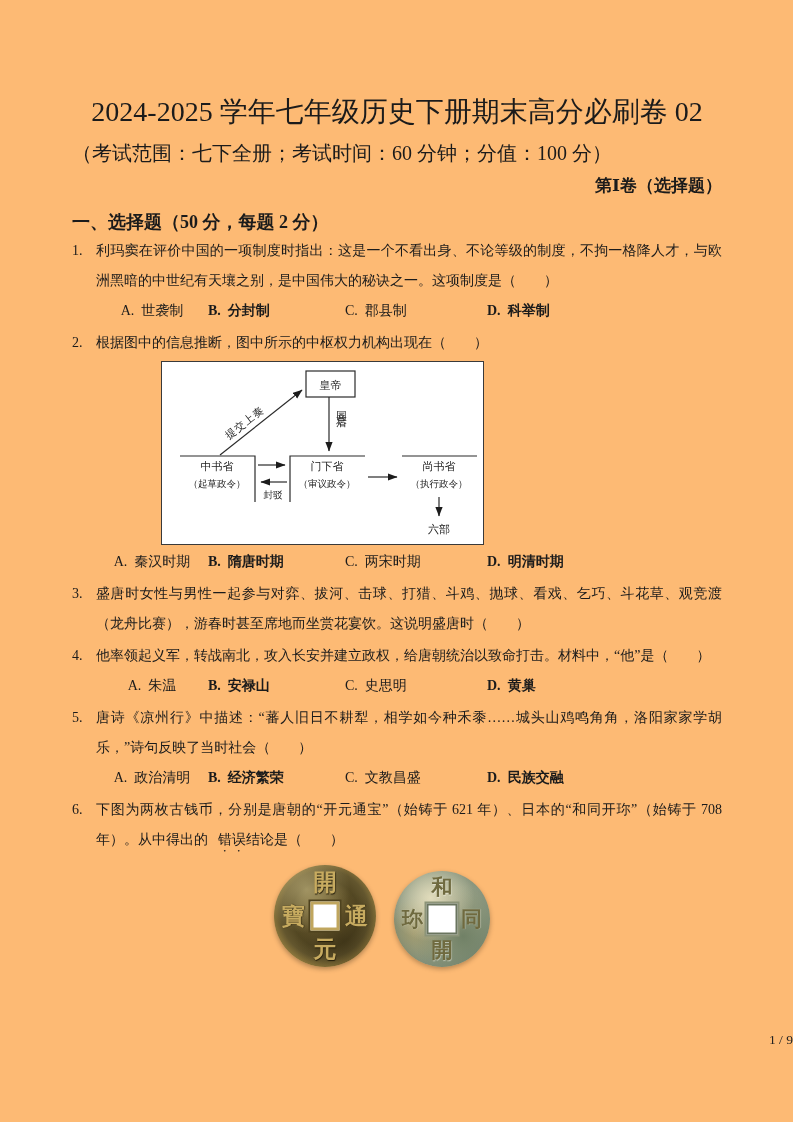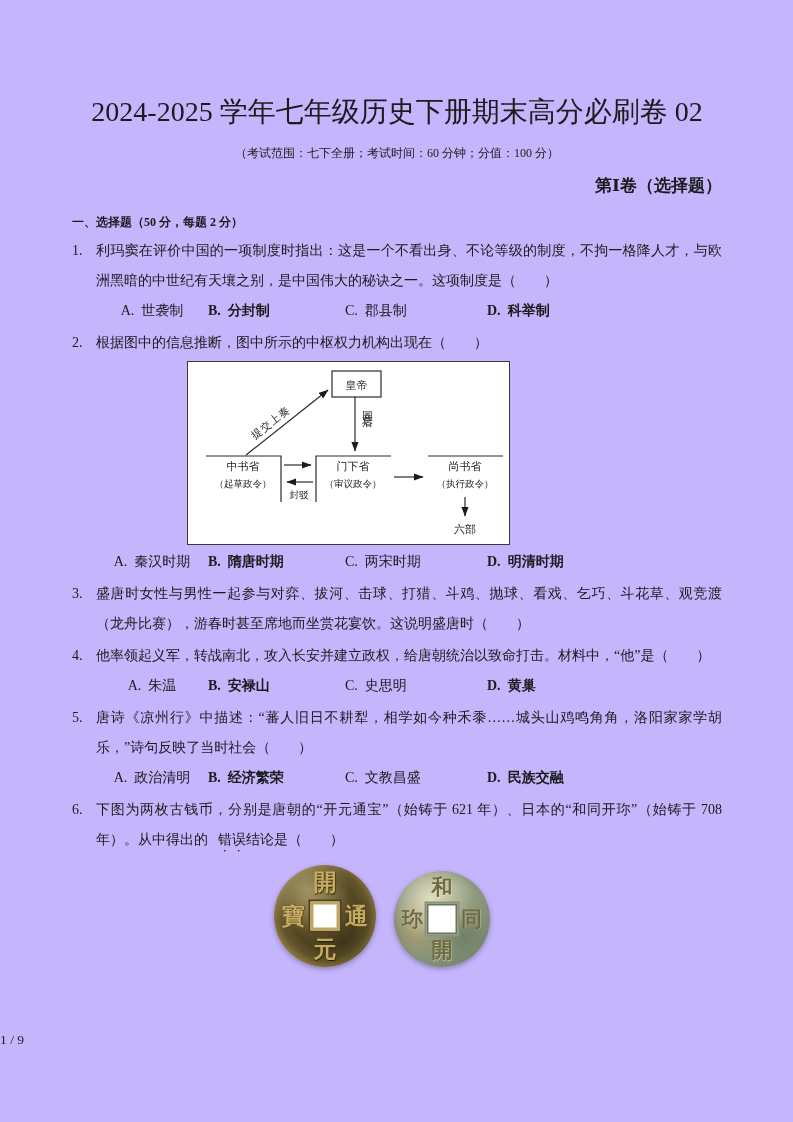--- a/index.html
+++ b/index.html
@@ -1,41 +1,41 @@
 <!DOCTYPE html>
 <html><head>
 <meta charset="utf-8">
 <style>
   html,body{margin:0;padding:0;background:#ffffff;}
   .sheet{
-    position:relative;width:793px;height:1122px;background:#c4b5fd;overflow:hidden;
+    position:relative;width:793px;height:1122px;background:#fdba74;overflow:hidden;
     font-family:"Liberation Serif","DejaVu Serif",serif;color:#1b1b1b;
   }
   .content{position:absolute;left:72px;top:94px;width:650px;}
   .title{font-size:28px;line-height:36px;text-align:center;font-weight:400;white-space:nowrap;}
-  .subtitle{margin-top:12px;font-size:12px;line-height:22px;text-align:center;}
+  .subtitle{margin-top:12px;font-size:20px;line-height:22px;}
   .volume{margin-top:10px;font-size:17px;line-height:24px;text-align:right;font-weight:700;}
-  .section-heading{margin-top:12px;font-size:12px;line-height:24px;font-weight:700;}
+  .section-heading{margin-top:12px;font-size:18px;line-height:24px;font-weight:700;}
   .qblock{margin-top:2px;}
   .stem{position:relative;padding-left:24px;font-size:14px;line-height:30px;text-align:justify;}
   .qnum{position:absolute;left:0;top:0;}
   .opts{display:flex;padding-left:24px;font-size:14px;line-height:30px;}
   .opt{white-space:nowrap;}
   .opt:nth-child(1){width:112px;text-align:center;}
   .opt:nth-child(2){width:137px;font-weight:bold;}
   .opt:nth-child(3){width:142px;}
   .opt:nth-child(4){flex:1;font-weight:bold;}
   .olabel{margin-right:7px;}
   .emph{
     text-emphasis:filled dot #1b1b1b;-webkit-text-emphasis:filled dot #1b1b1b;
     text-emphasis-position:under left;margin-left:10px;-webkit-text-emphasis-position:under;
   }
   
   .diagram{
-    position:relative;margin:3px 0 2px 115px;width:321px;height:182px;
+    position:relative;margin:3px 0 2px 89px;width:321px;height:182px;
     border:1.5px solid #3a3a3a;background:#fff;
   }
   .dline{stroke:#2b2b2b;stroke-width:1.2;fill:none;}
   .dbox{stroke:#2b2b2b;stroke-width:1.2;fill:none;}
   .dt{font-size:11px;fill:#1c1c1c;font-family:"Liberation Serif","DejaVu Serif",serif;}
   .dts{font-size:9.5px;}
   .lbl-submit{position:absolute;left:60px;top:54px;transform:rotate(-38deg);font-size:10.5px;letter-spacing:1px;white-space:nowrap;}
   .lbl-agree{position:absolute;left:172px;top:40px;writing-mode:vertical-rl;font-size:10.5px;letter-spacing:3px;height:56px;}
   
   .coins{position:relative;height:122px;margin-top:6px;}
@@ -60,21 +60,21 @@
   .hole{position:absolute;left:50%;top:50%;transform:translate(-50%,-50%);background:#fff;}
   .coin1 .hole{width:23px;height:23px;border:3px solid #c0a65e;box-shadow:0 0 0 2px #4e421e;}
   .coin2 .hole{width:27px;height:27px;border:2px solid #6a755f;box-shadow:0 0 0 2px #8c9478;}
   .cc{position:absolute;font-weight:700;line-height:1;}
   .coin1 .cc{font-size:23px;color:#c7ab60;text-shadow:0.6px 0.8px 1px #241d0a;}
   .coin2 .cc{font-size:21px;color:#6f6a3f;text-shadow:0.5px 0.5px 1px rgba(255,255,250,.5);}
   .cc-top{left:50%;top:6px;transform:translateX(-50%);}
   .cc-bottom{left:50%;bottom:6px;transform:translateX(-50%);}
   .cc-left{left:8px;top:50%;transform:translateY(-50%);}
   .cc-right{right:8px;top:50%;transform:translateY(-50%);}
-  .footer{position:absolute;left:0;top:1032px;width:793px;text-align:left;font-size:13.5px;color:#222;}
+  .footer{position:absolute;left:0;top:1032px;width:793px;text-align:right;font-size:13.5px;color:#222;}
 </style>
 </head>
 <body>
 
 <div class="sheet">
   <div class="content">
 
     <div class="title">2024-2025 学年七年级历史下册期末高分必刷卷 02</div>
     <div class="subtitle">（考试范围：七下全册；考试时间：60 分钟；分值：100 分）</div>
     <div class="volume">第Ⅰ卷（选择题）</div>

